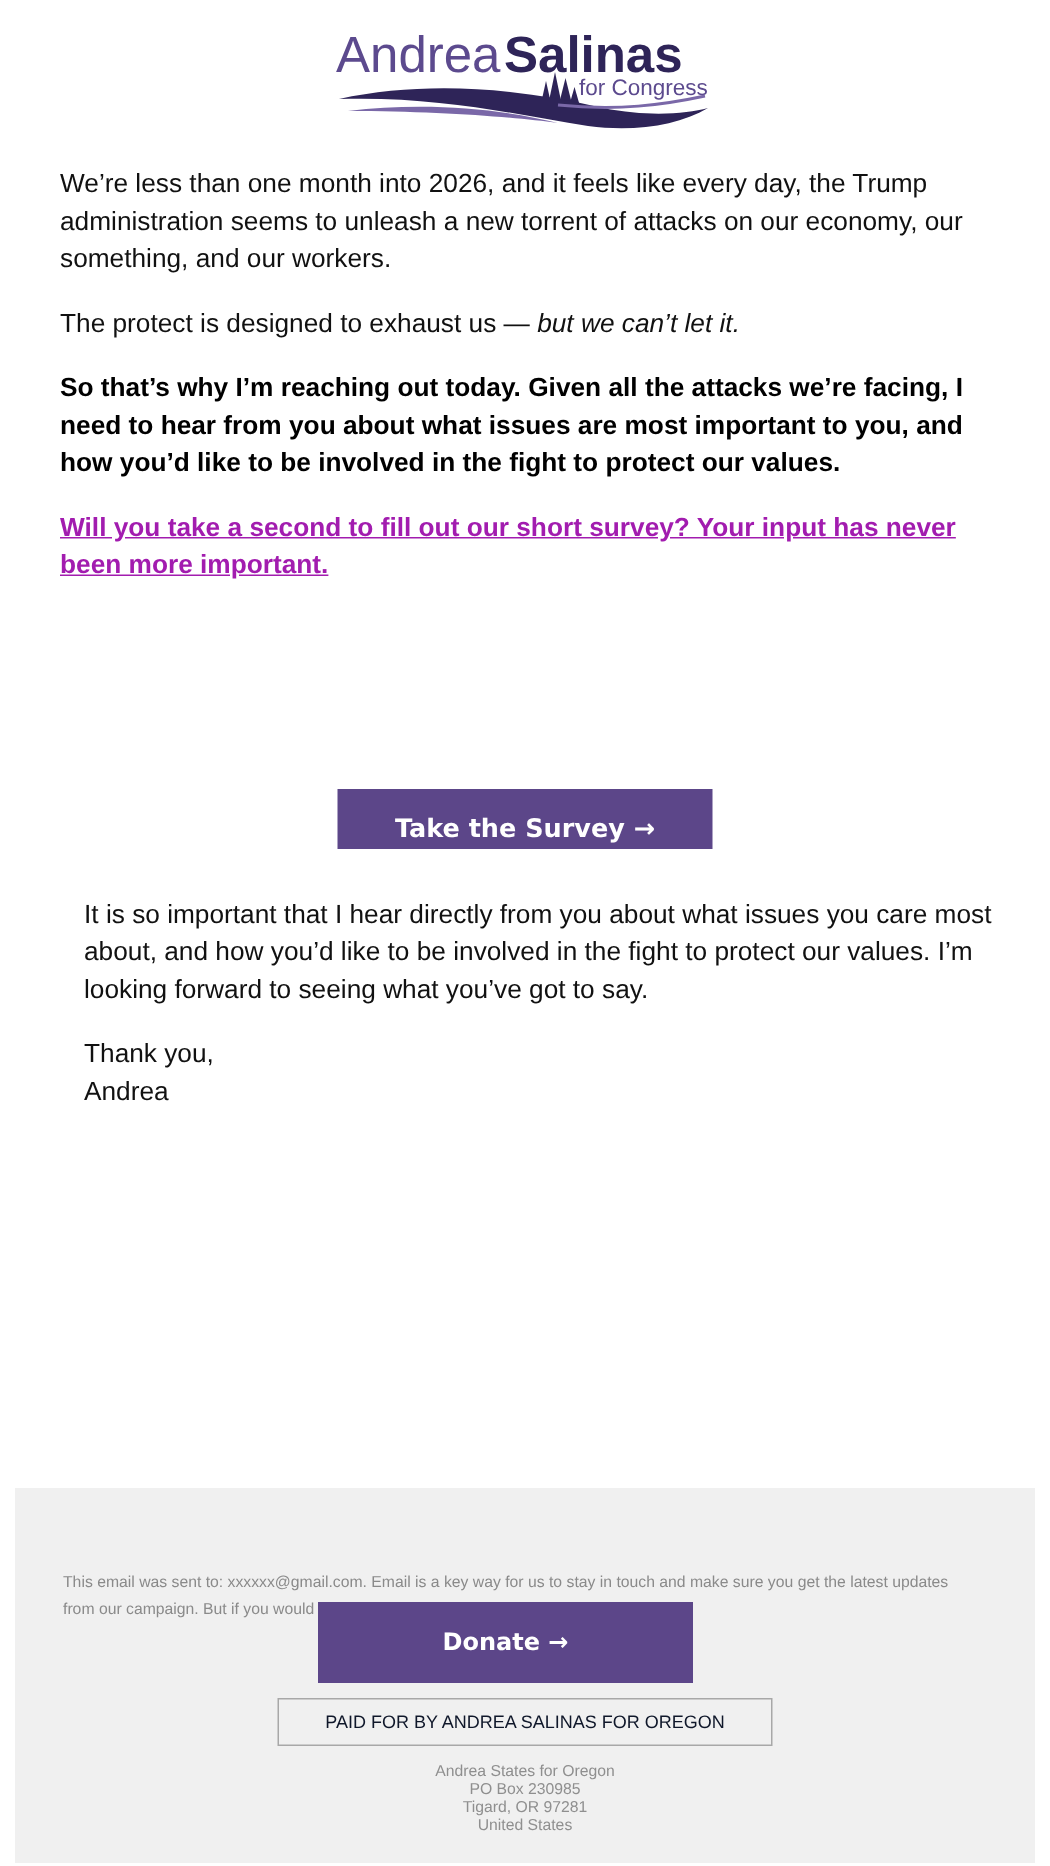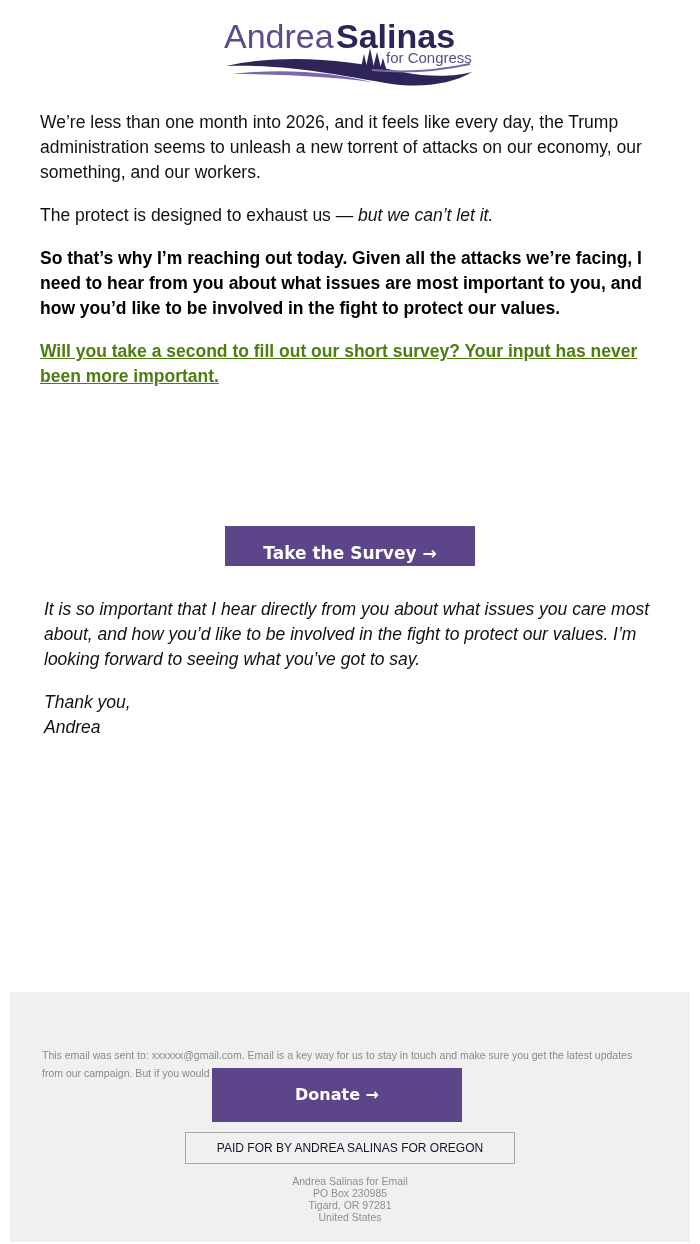--- a/index.html
+++ b/index.html
@@ -4,28 +4,28 @@
   <style>
     html, body { margin: 0; padding: 0; background: #ffffff; }
     body { width: 700px; height: 1244px; position: relative; overflow: hidden; font-family: "Liberation Sans", sans-serif; color: #111111; }
 
     .logo { position: absolute; left: 222px; top: 14px; width: 258px; height: 82px; }
     .logo svg { display: block; }
 
     .content { position: absolute; left: 40px; top: 110px; width: 625px; font-size: 17.5px; line-height: 25px; }
     .content p { margin: 0 0 18px 0; }
     .content p.bold { font-weight: bold; color: #000; }
-    .content a.survey-link { color: #4d7c0f; font-weight: bold; text-decoration: underline; }
+    .content a.survey-link { color: #a21caf; font-weight: bold; text-decoration: underline; }
     .content em { }
 
     .btn { display: block; background: #5c4689; color: #ffffff; font-weight: bold; text-align: center; text-decoration: none; font-family: "DejaVu Sans", sans-serif; }
     .survey-btn { position: absolute; left: 225px; top: 526px; width: 250px; height: 40px; line-height: 54px; font-size: 17px; }
 
     .closing { position: absolute; left: 40px; top: 597px; width: 625px; font-size: 17.5px; line-height: 25px; }
-    .closing p { margin: 0 0 18px 4px; font-style: italic; }
+    .closing p { margin: 0 0 18px 16px; }
 
     .footer { position: absolute; left: 10px; top: 992px; width: 680px; height: 250px; background: #f0f0f0; }
     .footer-note { position: absolute; left: 32px; top: 30px; width: 600px; text-align: left; font-size: 10.5px; line-height: 18px; color: #8a8a8a; margin-top: 24px; }
     .footer-note b { color: #7a7a7a; }
     .donate-btn { position: absolute; left: 202px; top: 76px; width: 250px; height: 54px; line-height: 54px; font-size: 16px; }
     .paid-box { position: absolute; left: 175px; top: 140px; width: 328px; height: 30px; border: 1px solid #a8a8a8; text-align: center; line-height: 30px; font-size: 12px; color: #0f172a; }
     .address { position: absolute; left: 240px; top: 183px; width: 200px; text-align: center; font-size: 10.5px; line-height: 12px; color: #8f8f8f; }
   </style>
 </head>
 <body>
@@ -61,18 +61,18 @@
 <div class="closing">
   <p>It is so important that I hear directly from you about what issues you care most about, and how you’d like to be involved in the fight to protect our values. I’m looking forward to seeing what you’ve got to say.</p>
   <p><span>Thank you,</span><br><span>Andrea</span></p>
 </div>
 
 <div class="footer">
   <div class="footer-note"><span>This email was sent to: xxxxxx@gmail.com. Email is a key way for us to stay in touch and make sure you get the latest updates from our campaign. But if you would like to </span><b>unsubscribe, click here.</b></div>
   <a class="btn donate-btn" href="#">Donate →</a>
   <div class="paid-box">PAID FOR BY ANDREA SALINAS FOR OREGON</div>
   <div class="address">
-    <div>Andrea Salinas for Email</div>
+    <div>Andrea States for Oregon</div>
     <div>PO Box 230985</div>
     <div>Tigard, OR 97281</div>
     <div>United States</div>
   </div>
 </div>
 
 </body></html>

